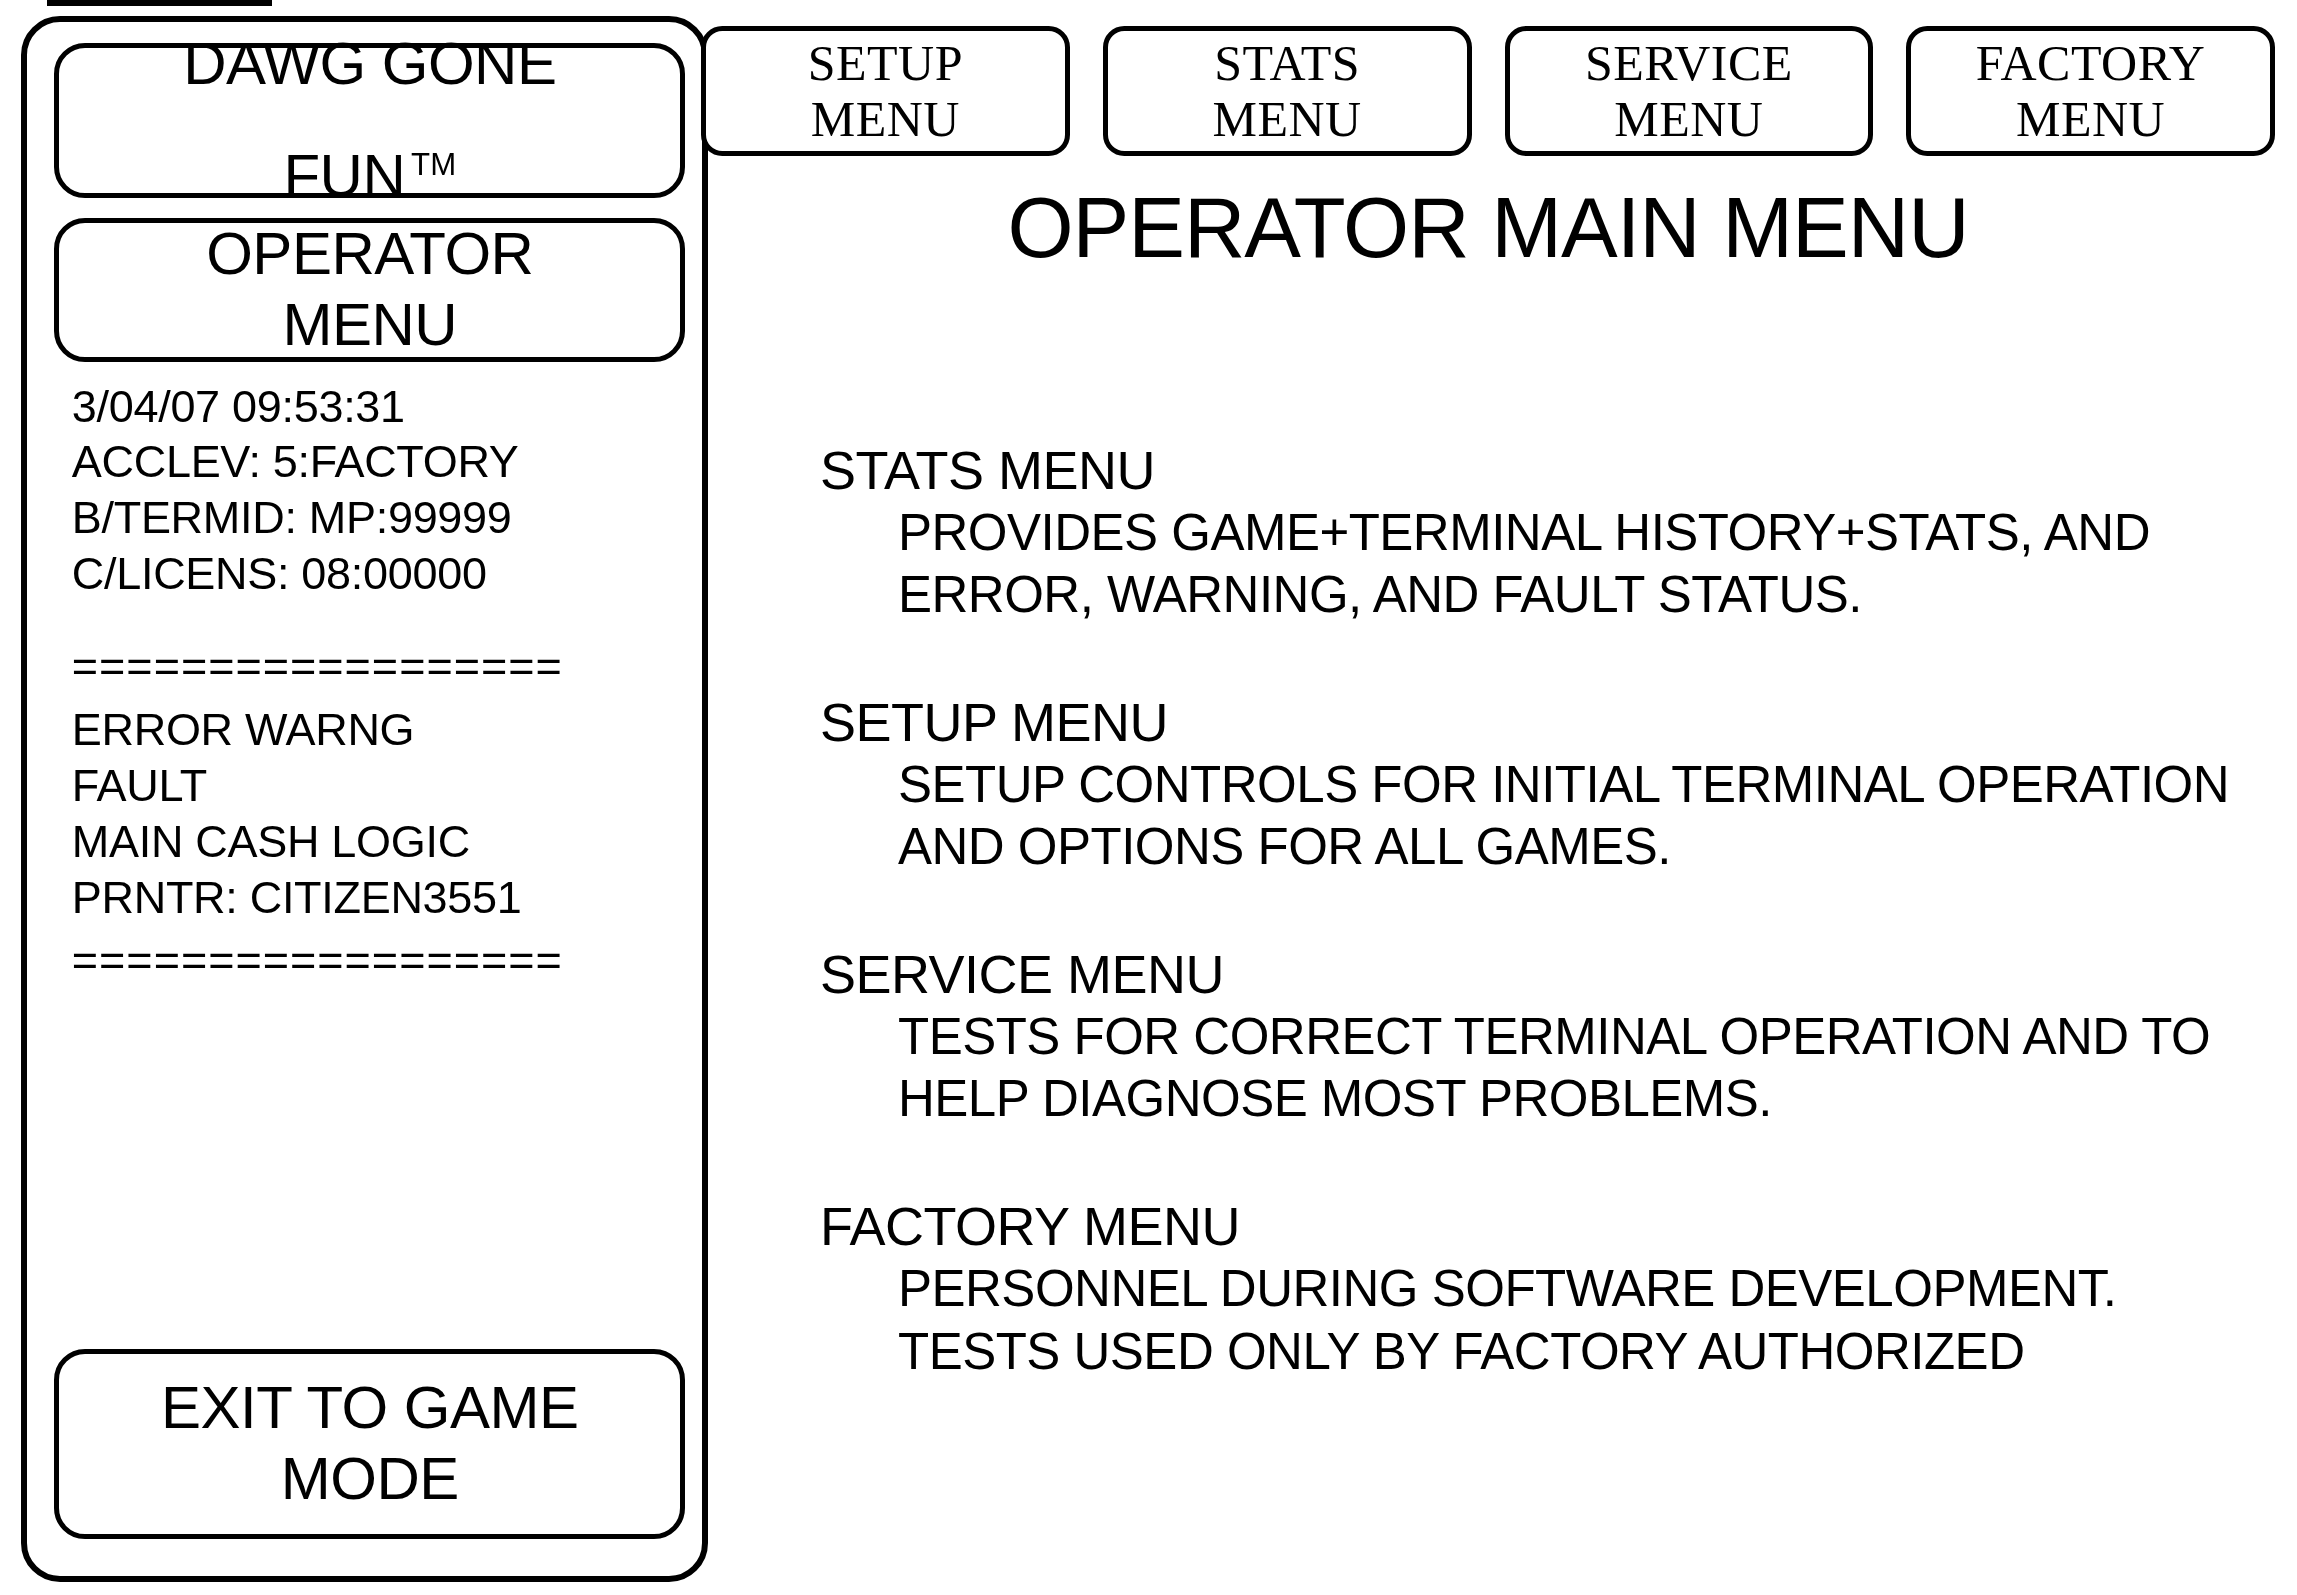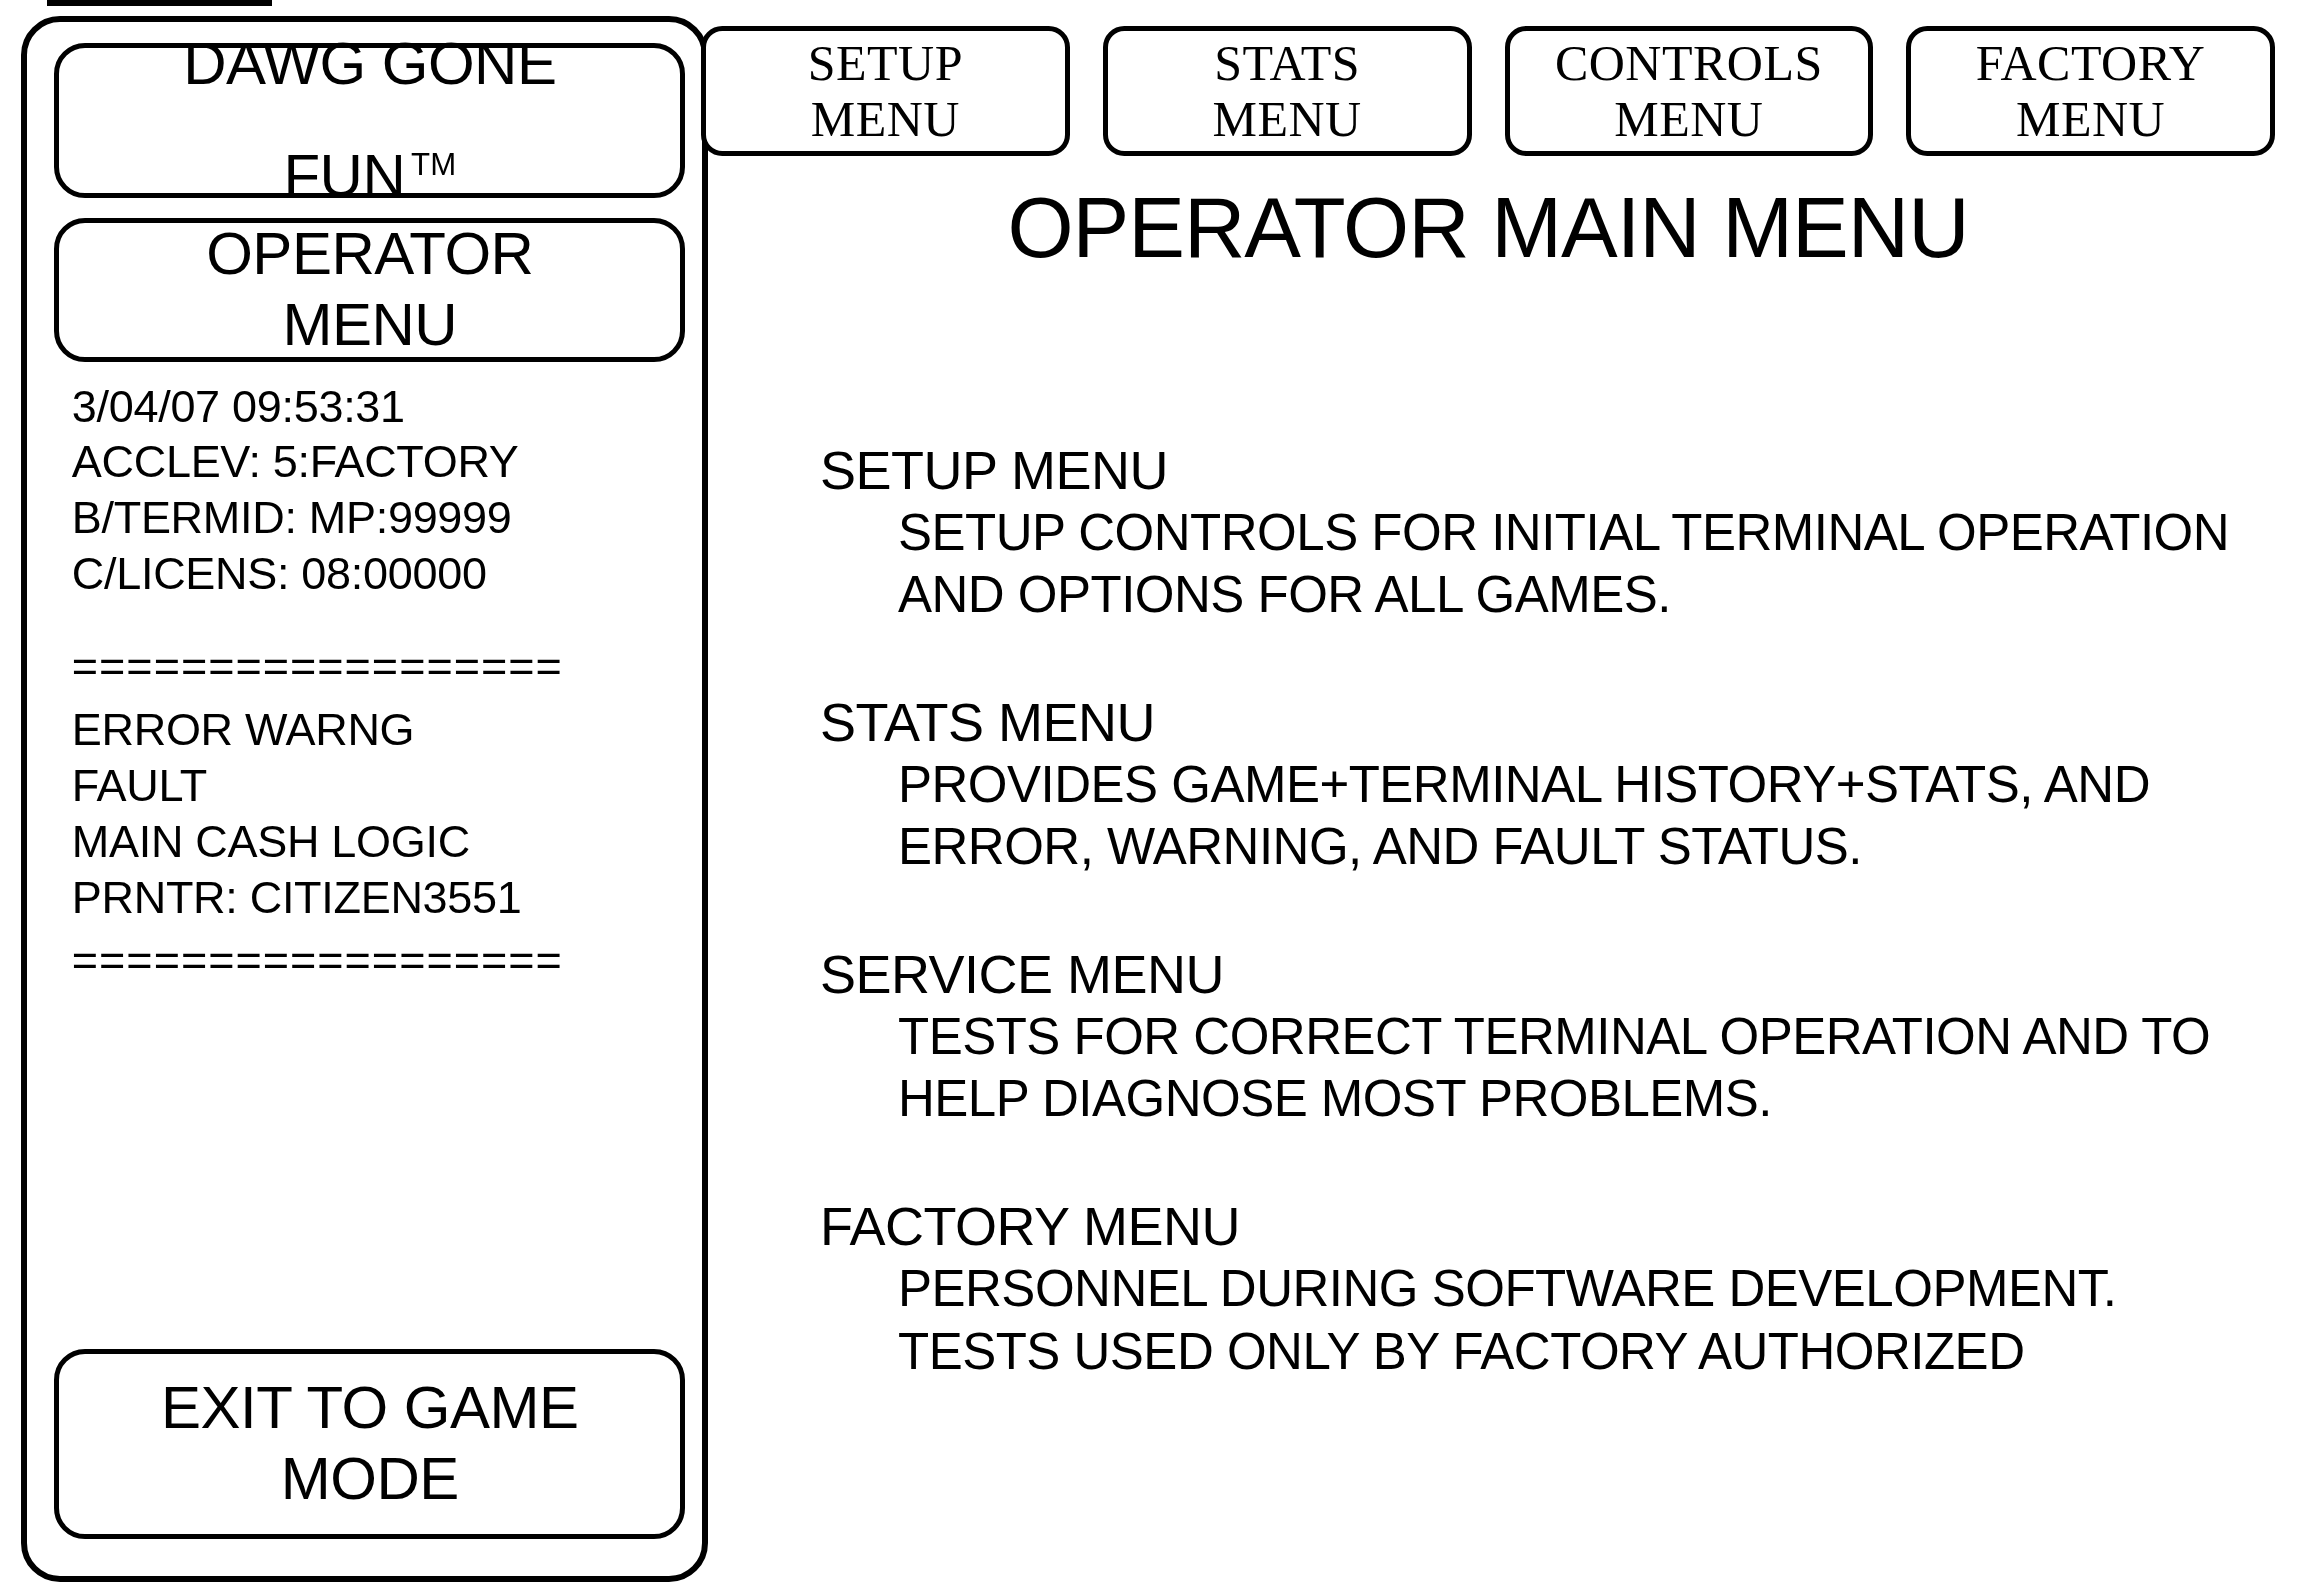--- a/index.html
+++ b/index.html
@@ -216,50 +216,50 @@
 <div class="menu-row">
   <div class="menu-btn">
     <span class="line">SETUP</span>
     <span class="line">MENU</span>
   </div>
   <div class="menu-btn">
     <span class="line">STATS</span>
     <span class="line">MENU</span>
   </div>
   <div class="menu-btn">
-    <span class="line">CONTROLS</span>
+    <span class="line">SERVICE</span>
     <span class="line">MENU</span>
   </div>
   <div class="menu-btn">
     <span class="line">FACTORY</span>
     <span class="line">MENU</span>
   </div>
 </div>
 
 <div class="main-title">OPERATOR MAIN MENU</div>
 
 <div class="sections">
+
+  <div class="section">
+    <div class="sec-heading">STATS MENU</div>
+    <div class="sec-body">
+      <span class="line">PROVIDES GAME+TERMINAL HISTORY+STATS, AND</span>
+      <span class="line">ERROR, WARNING, AND FAULT STATUS.</span>
+    </div>
+  </div>
 
   <div class="section">
     <div class="sec-heading">SETUP MENU</div>
     <div class="sec-body">
       <span class="line">SETUP CONTROLS FOR INITIAL TERMINAL OPERATION</span>
       <span class="line">AND OPTIONS FOR ALL GAMES.</span>
     </div>
   </div>
 
   <div class="section">
-    <div class="sec-heading">STATS MENU</div>
-    <div class="sec-body">
-      <span class="line">PROVIDES GAME+TERMINAL HISTORY+STATS, AND</span>
-      <span class="line">ERROR, WARNING, AND FAULT STATUS.</span>
-    </div>
-  </div>
-
-  <div class="section">
     <div class="sec-heading">SERVICE MENU</div>
     <div class="sec-body">
       <span class="line">TESTS FOR CORRECT TERMINAL OPERATION AND TO</span>
       <span class="line">HELP DIAGNOSE MOST PROBLEMS.</span>
     </div>
   </div>
 
   <div class="section">
     <div class="sec-heading">FACTORY MENU</div>
     <div class="sec-body">

